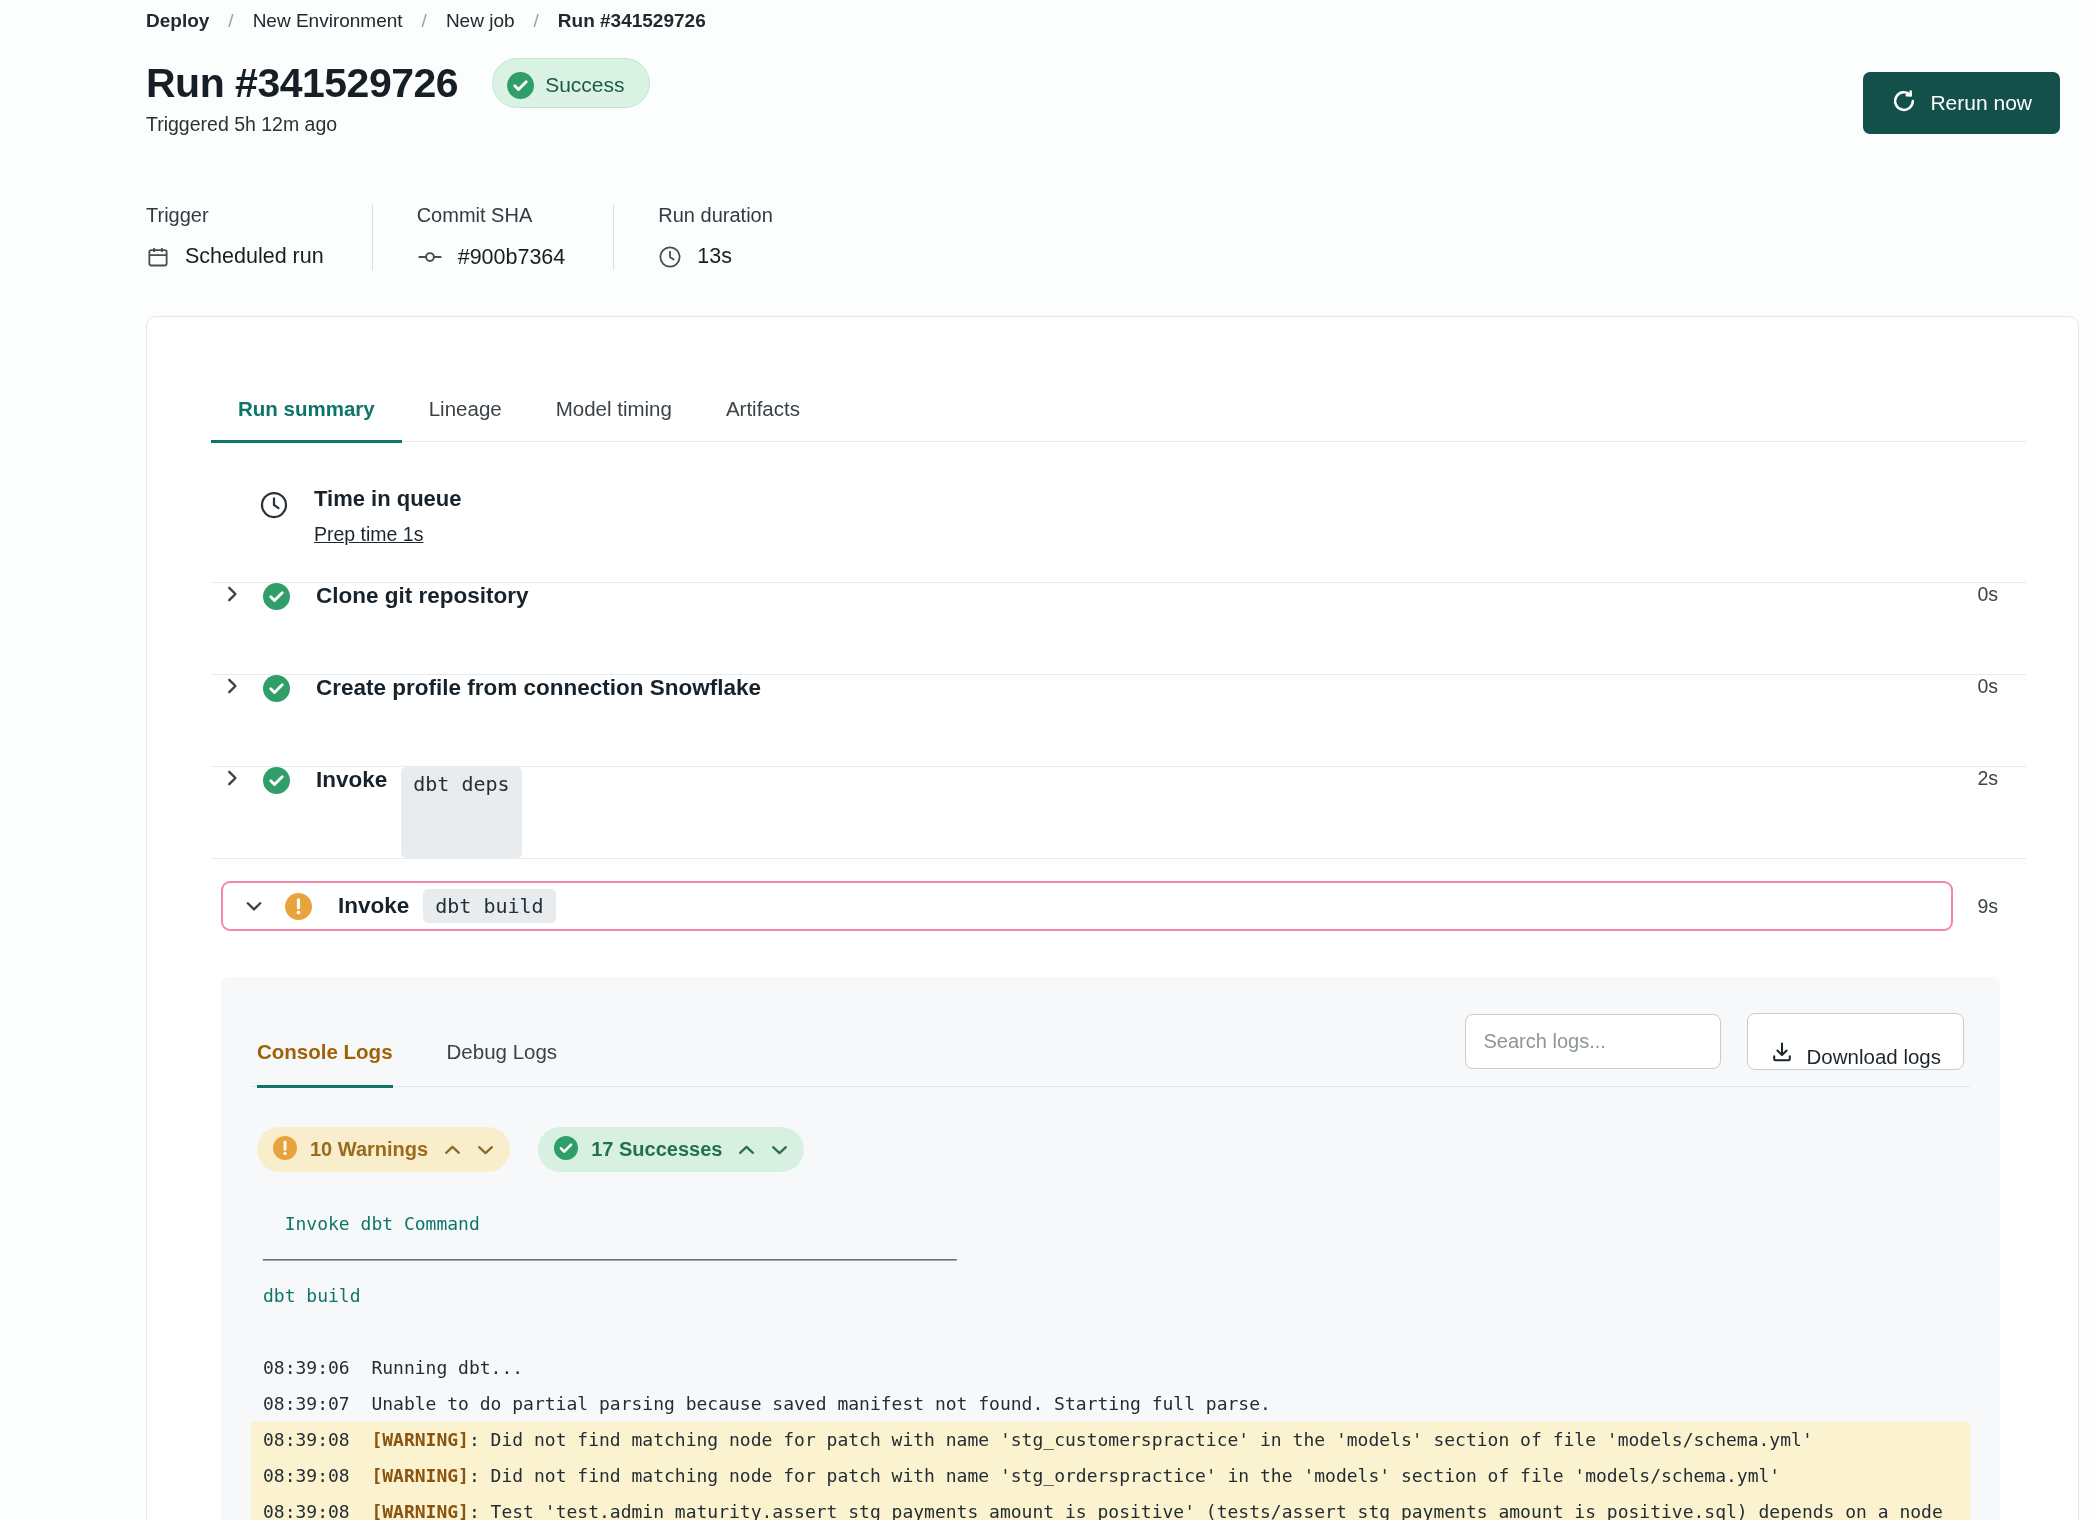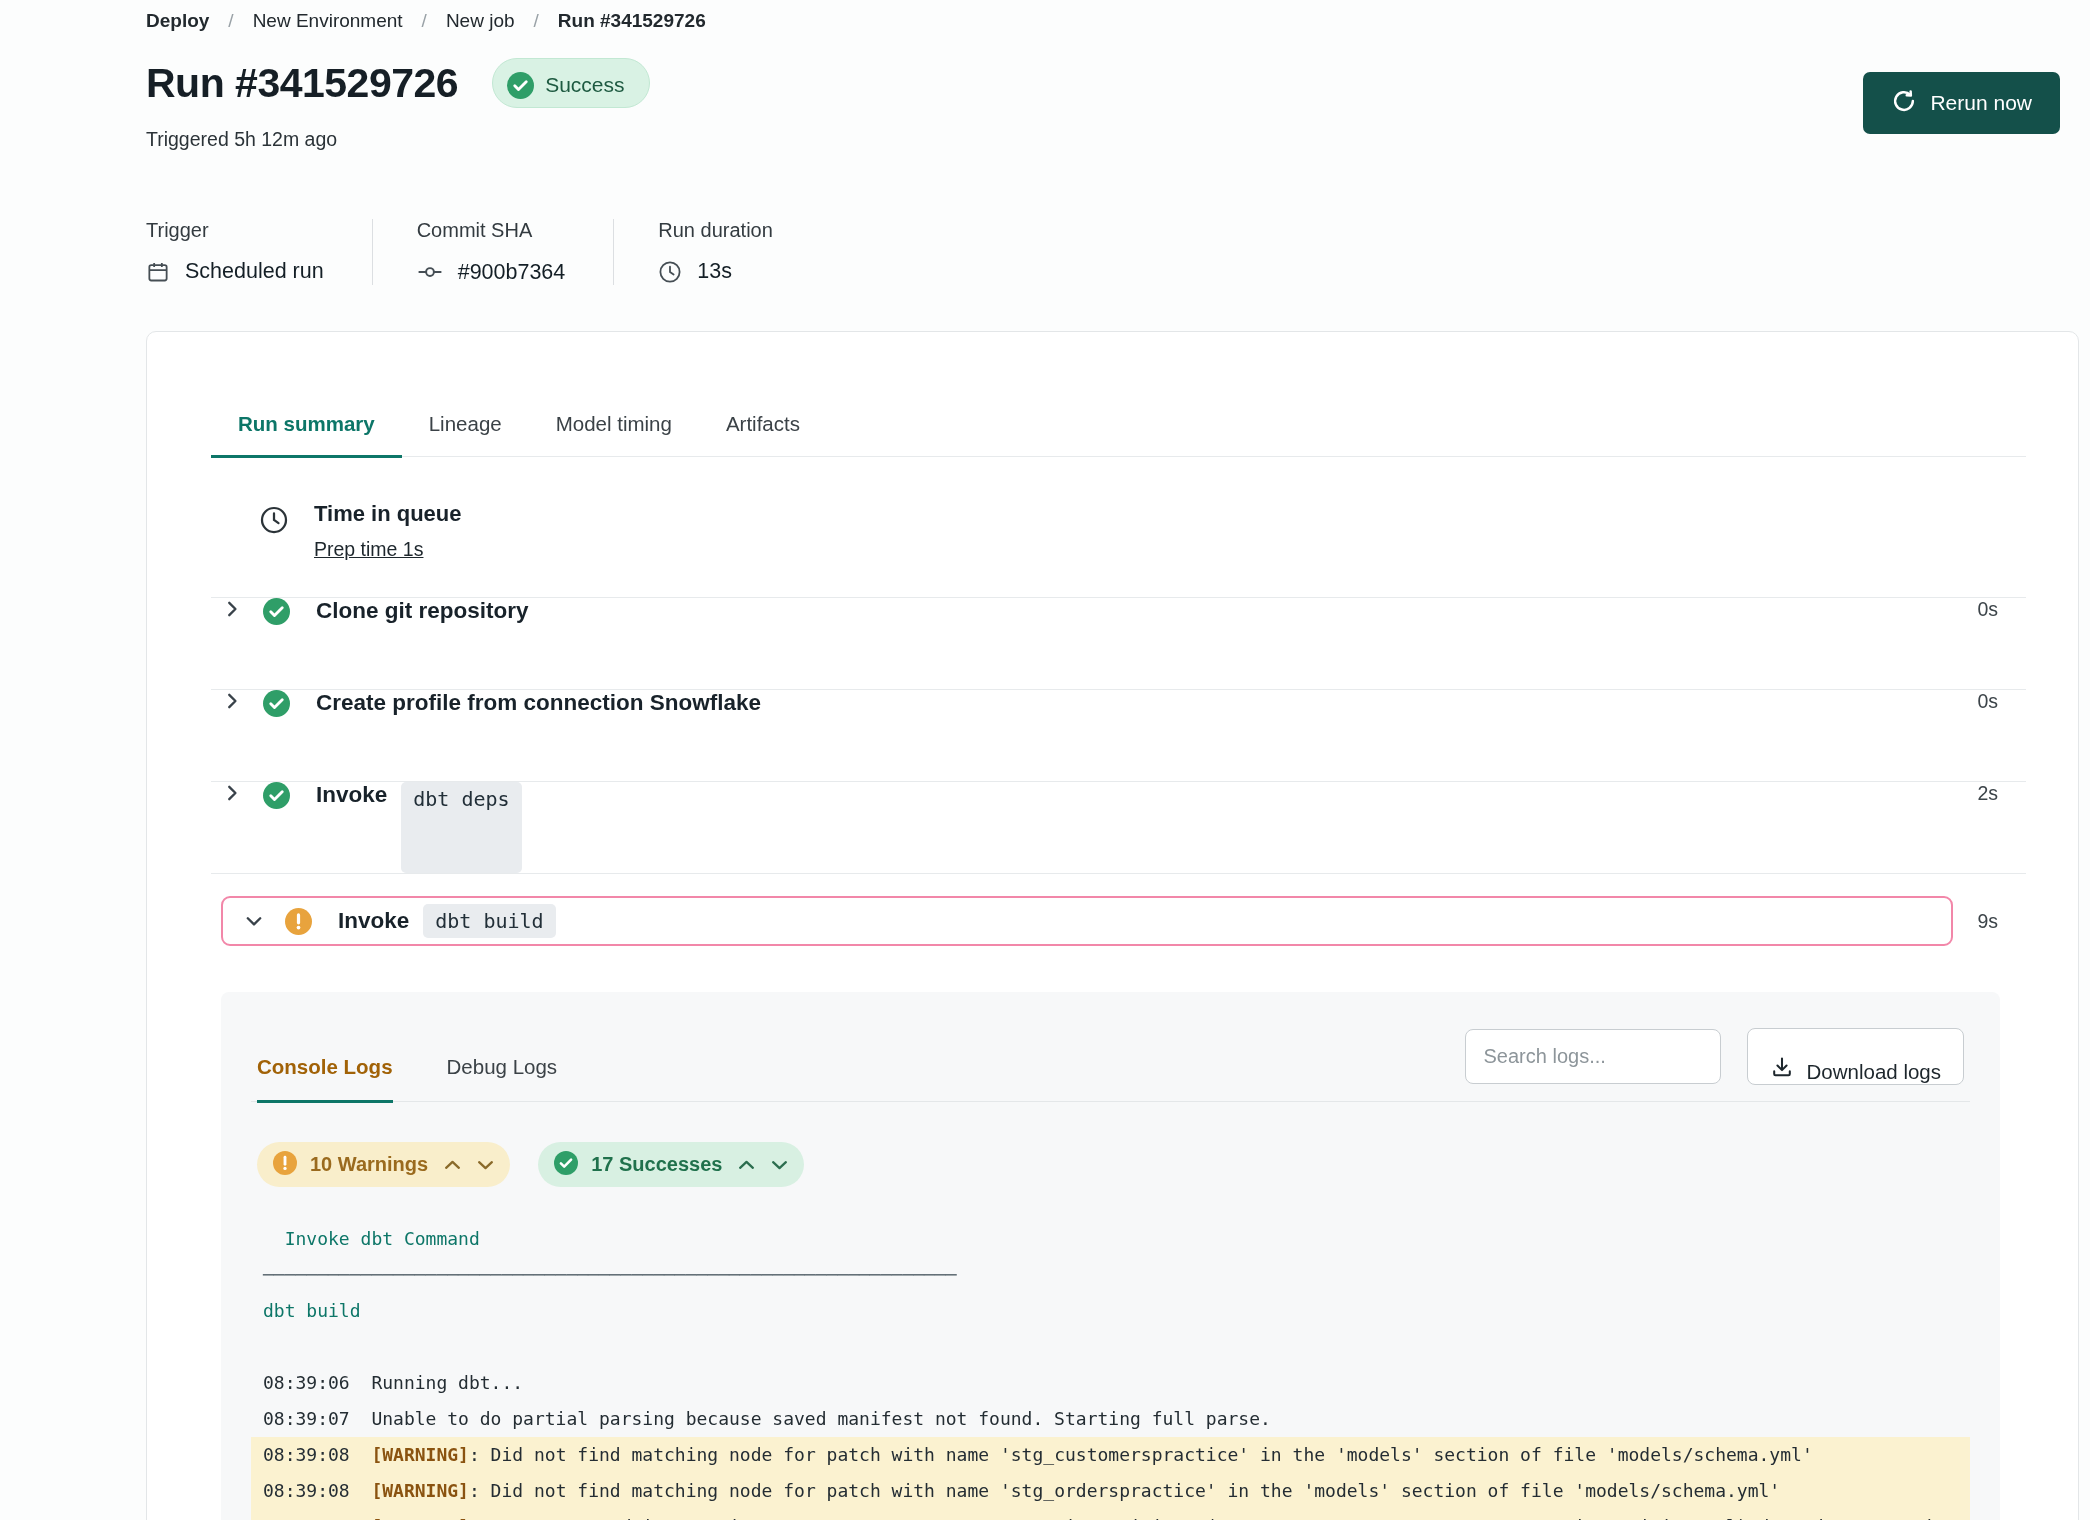--- a/index.html
+++ b/index.html
@@ -27,21 +27,21 @@
     font-size: 21px; color: #1e5a41; font-weight: 400;
   }
   .badge-success svg { display: block; }
   .rerun-btn {
     position: absolute; top: 72px; right: 30px;
     display: flex; align-items: center; gap: 13px;
     height: 62px; padding: 0 28px;
     background: #14504a; color: #ffffff; border: none; border-radius: 7px;
     font-size: 21px; font-family: "Liberation Sans", sans-serif; cursor: pointer;
   }
-  .triggered { margin-top: 20px; font-size: 19.5px; color: #2b3338; }
+  .triggered { margin-top: 5px; font-size: 19.5px; color: #2b3338; }
 
   
   .meta-row { display: flex; margin-top: 68px; }
   .meta-col { padding-right: 48px; margin-right: 44px; border-right: 1px solid #dcdfe2; }
   .meta-col:last-child { border-right: none; }
   .meta-label { font-size: 20px; color: #333b40; }
   .meta-value { display: flex; align-items: center; gap: 15px; margin-top: 17px; font-size: 21.5px; color: #141f26; }
   .meta-value svg { display: block; color: #454e54; }
 
   

